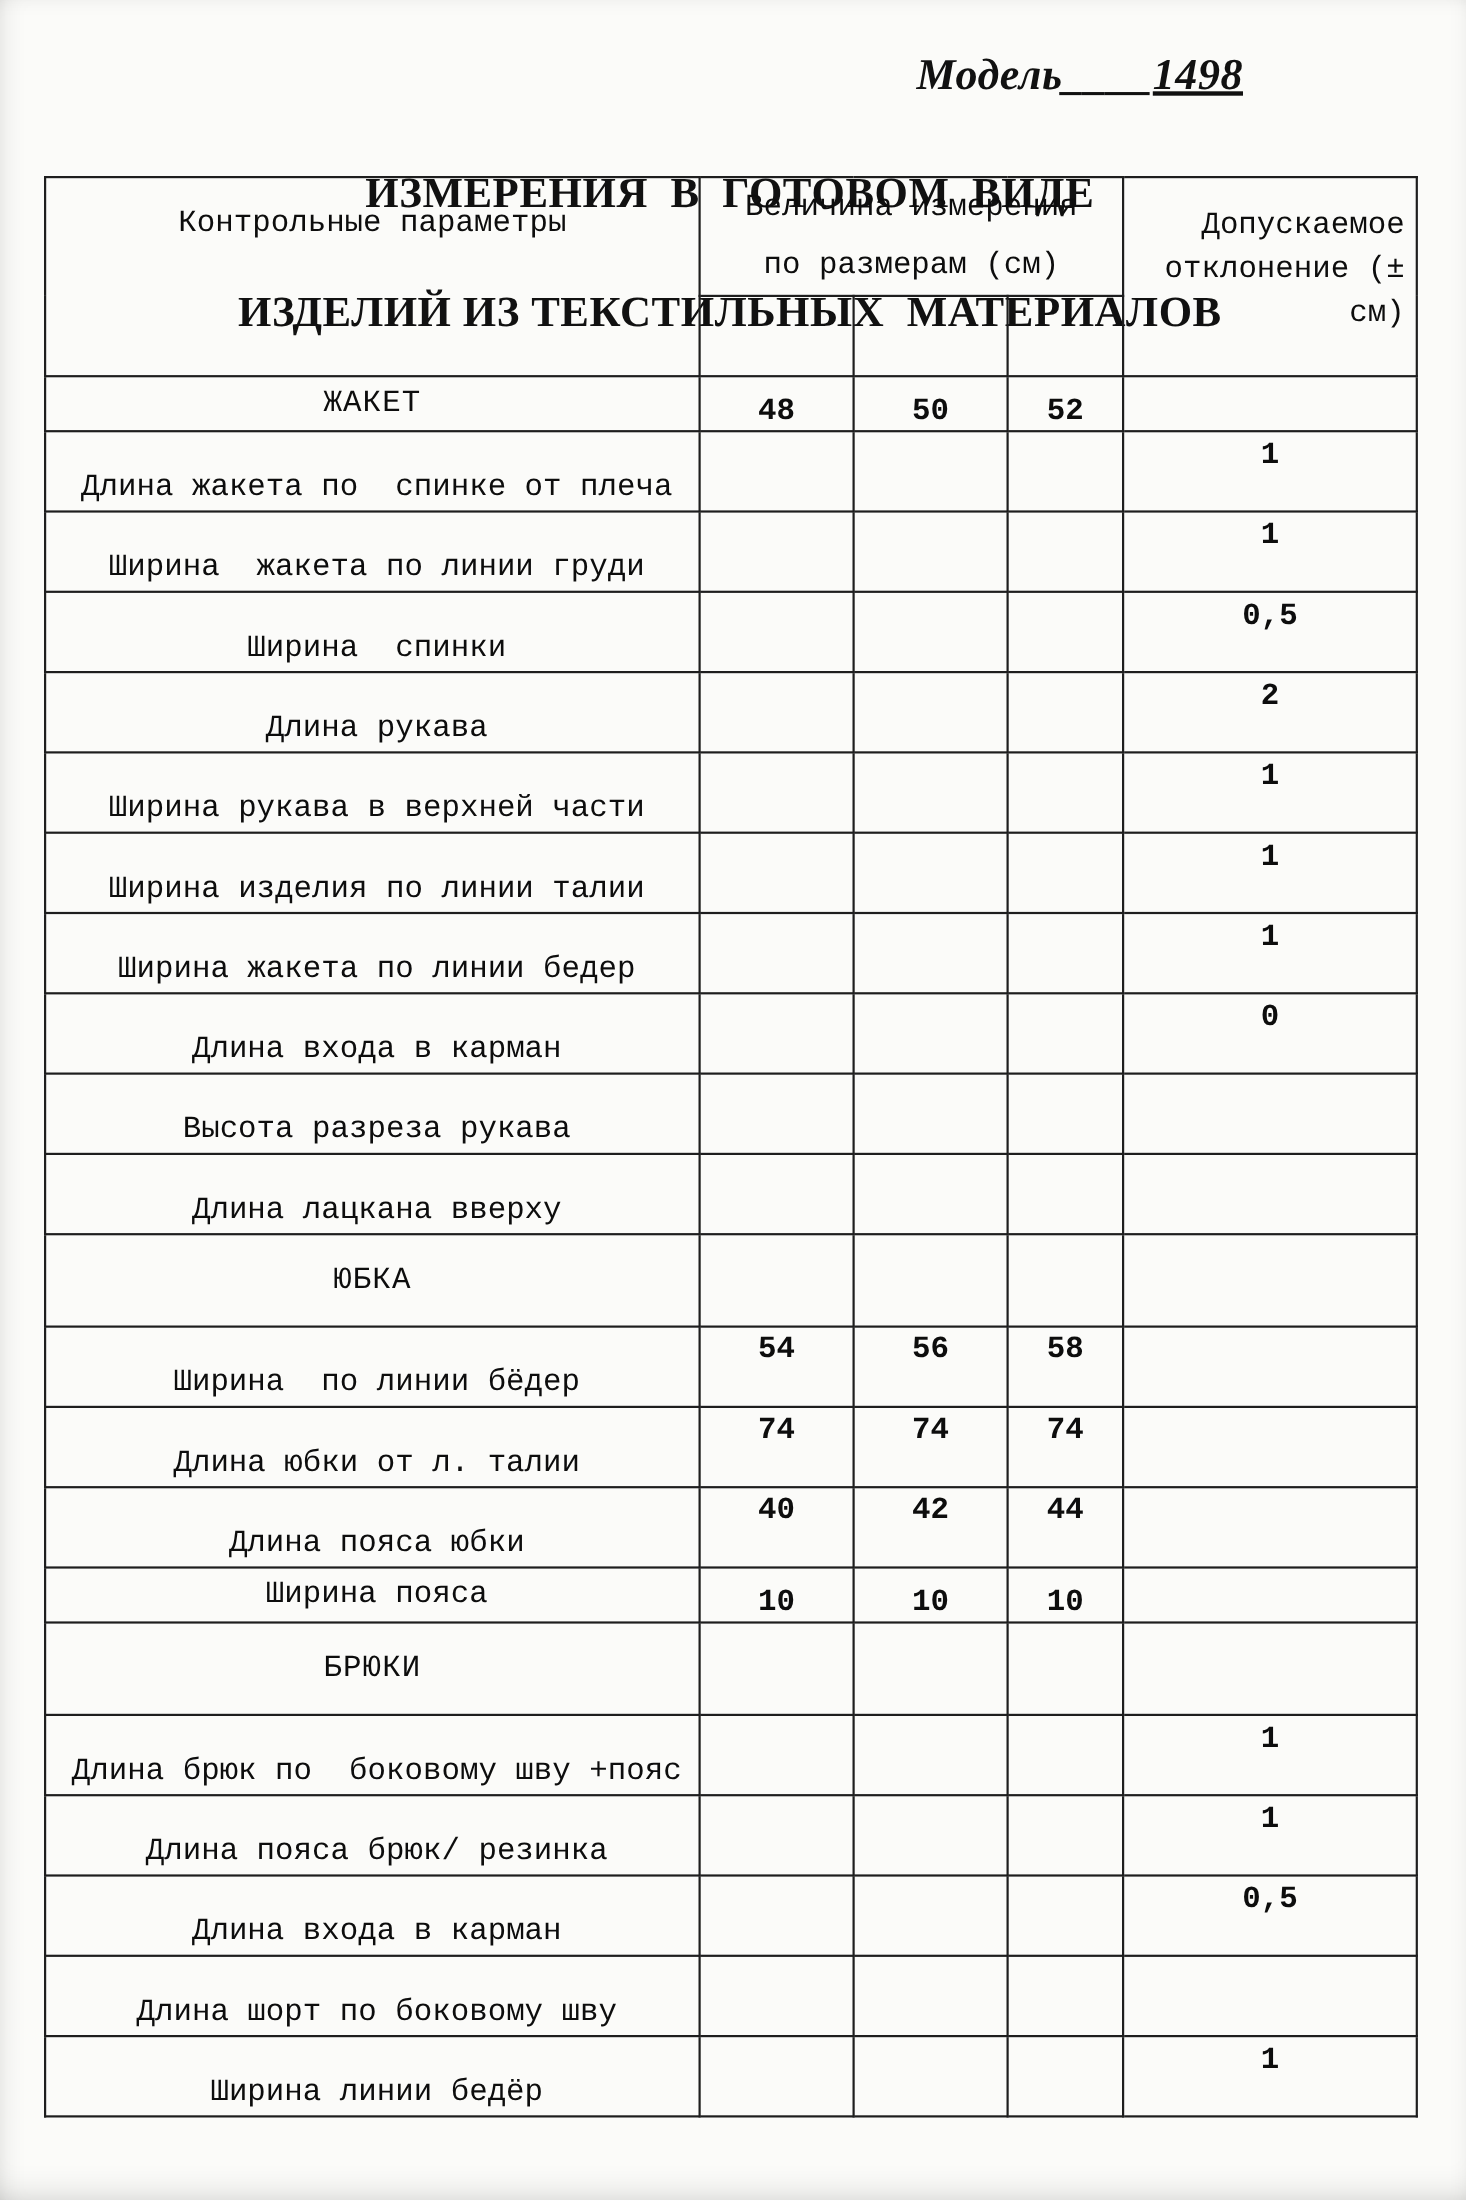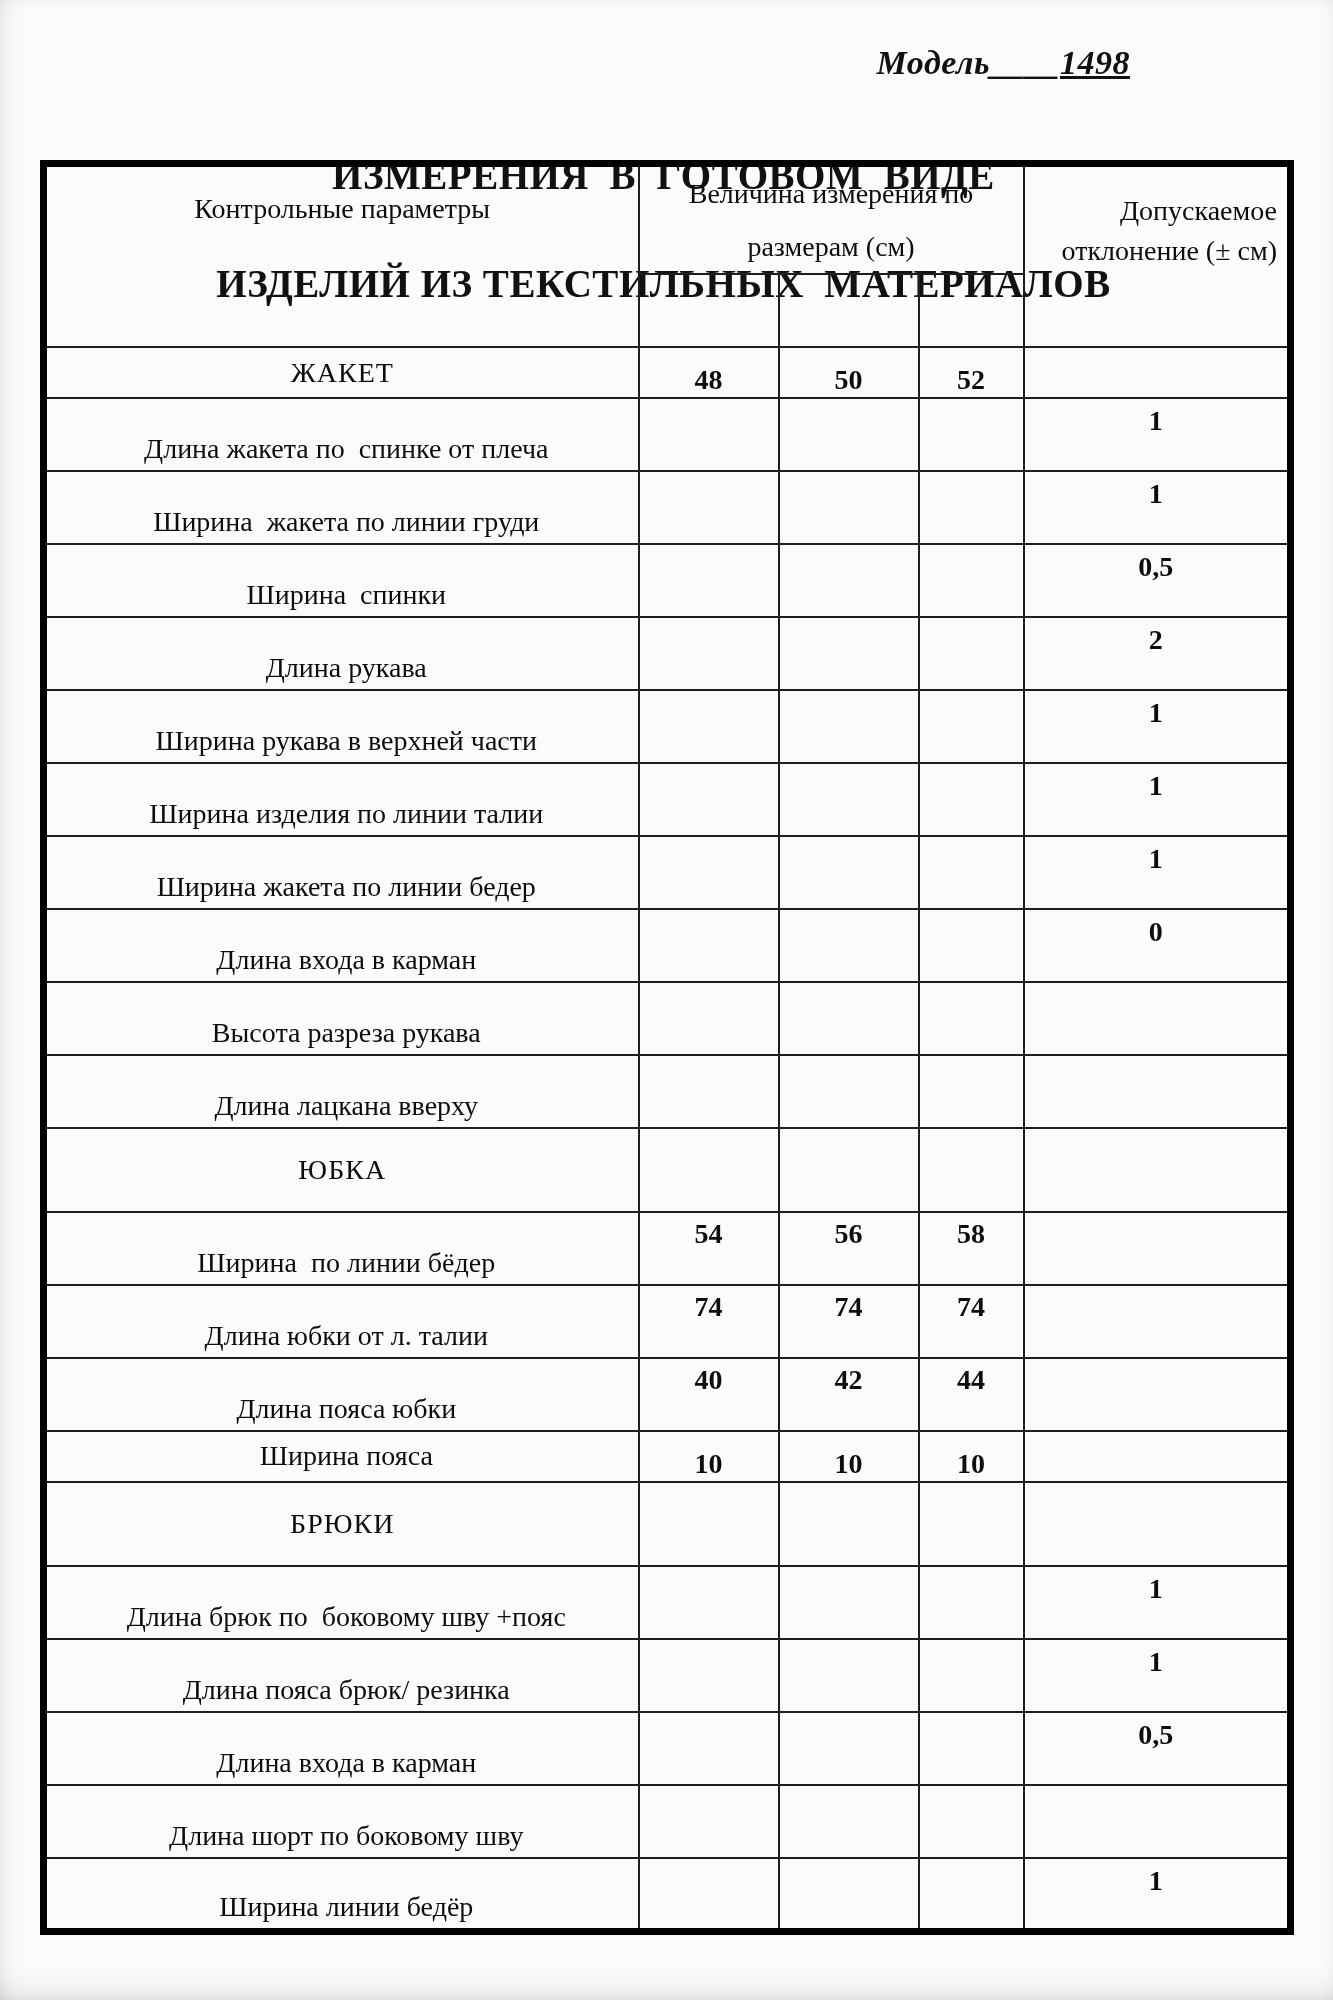--- a/index.html
+++ b/index.html
@@ -10,33 +10,34 @@
   }
   .page-shadow{
     position:absolute;inset:0;pointer-events:none;
     box-shadow:inset 18px 0 30px -26px rgba(0,0,0,.22),
                inset -14px 0 26px -24px rgba(0,0,0,.14),
                inset 0 -26px 34px -28px rgba(0,0,0,.20),
                inset 0 14px 22px -20px rgba(0,0,0,.10);
   }
   .model-line{
     position:absolute;top:44px;left:0;width:1130px;
-    text-align:right;font-size:34px;font-weight:bold;font-style:italic;
+    text-align:right;font-size:40px;font-weight:bold;font-style:italic;
     letter-spacing:.5px;
   }
   .model-line .num{text-decoration:underline;}
   .doc-title{
     position:absolute;top:86px;left:40px;width:1247px;
     text-align:center;font-weight:bold;font-size:39px;line-height:36px;
     white-space:pre-wrap;letter-spacing:.5px;
   }
   table.meas{
     position:absolute;left:40px;top:160px;width:1247px;
     border-collapse:collapse;table-layout:fixed;
-    border:7px solid #000000;
+    border:2px solid #000000;
+    font-family:Liberation Mono, monospace;
   }
   table.meas td{
     border:2px solid #1e1e1e;
     font-size:28px;color:#0d0d0d;
     overflow:hidden;
   }
   
   tr.hdr1{height:105px;}
   tr.hdr2{height:73px;}
   td.h-params{vertical-align:top;text-align:center;padding-top:26px;}

